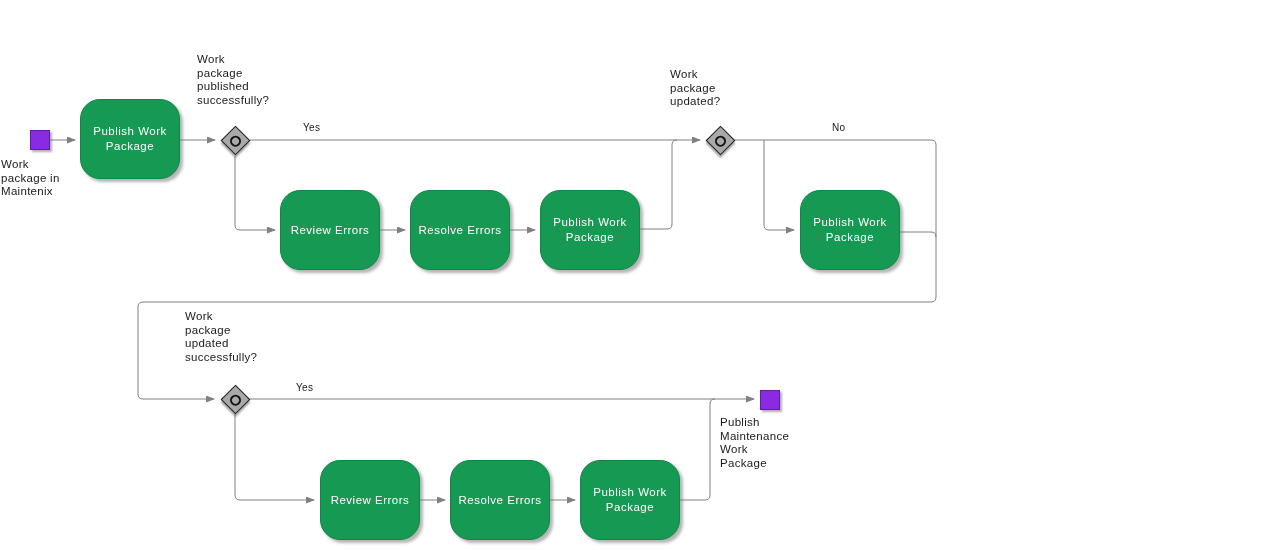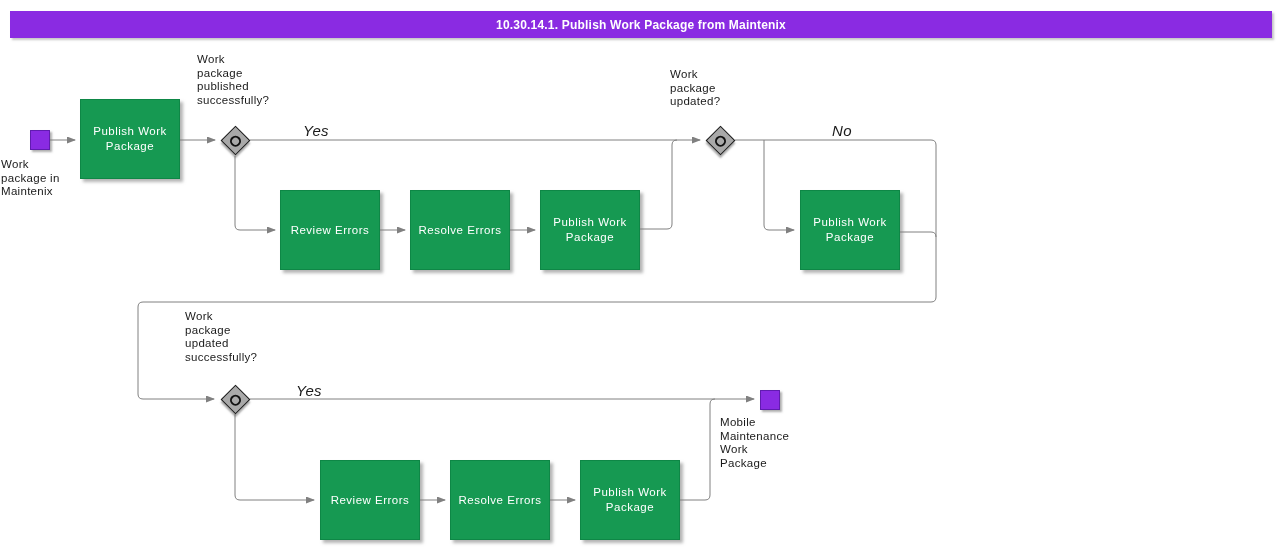--- a/index.html
+++ b/index.html
@@ -33,21 +33,21 @@
     width: 1280px; height: 550px;
     z-index: 1;
   }
 
   
   .task {
     position: absolute;
     width: 100px; height: 80px;
     background: #169952;
     border: 1px solid #0e8746;
-    border-radius: 0;
+    border-radius: 20px;
     box-shadow: 3px 3px 3px rgba(120,120,120,0.55);
     display: flex; align-items: center; justify-content: center;
     text-align: center;
     color: #ffffff;
     font-size: 11.5px;
     line-height: 15px;
     letter-spacing: 0.5px;
     padding: 0 6px;
     box-sizing: border-box;
     z-index: 2;
@@ -92,34 +92,30 @@
     font-size: 11.5px;
     line-height: 13.5px;
     text-align: left;
     white-space: pre-line;
     letter-spacing: 0.3px;
     z-index: 2;
   }
   .branch-label {
     position: absolute;
     color: #1a1a1a;
-    font-size: 15px;
+    font-size: 10px;
     letter-spacing: 0.3px;
     z-index: 2;
-    font-style: italic;
   }
 </style>
 </head>
 <body>
 
 <div id="canvas">
 
-  <div class="banner">
-    <span>10.30.14.1. Publish Work Package from Maintenix</span>
-  </div>
 
   <svg class="connectors" viewBox="0 0 1280 550" xmlns="http://www.w3.org/2000/svg">
     <defs>
       <marker id="arrow" markerWidth="9" markerHeight="7" refX="8" refY="3.5" orient="auto" markerUnits="userSpaceOnUse">
         <path d="M0 0 L9 3.5 L0 7 Z" fill="#808080"></path>
       </marker>
     </defs>
     <g stroke="#808080" stroke-width="1" fill="none">
 
       <path d="M50 140 L75 140" marker-end="url(#arrow)"></path>
@@ -207,18 +203,18 @@
     <span>Review Errors</span>
   </div>
   <div class="task" style="left:450px; top:460px;">
     <span>Resolve Errors</span>
   </div>
   <div class="task" style="left:580px; top:460px;">
     <span>Publish Work Package</span>
   </div>
 
   <div class="event-square" style="left:760px; top:390px;"></div>
-  <div class="caption" style="left:720px; top:416px; width:100px;">Mobile
+  <div class="caption" style="left:720px; top:416px; width:100px;">Publish
 Maintenance
 Work
 Package</div>
 
 </div>
 
 </body></html>

